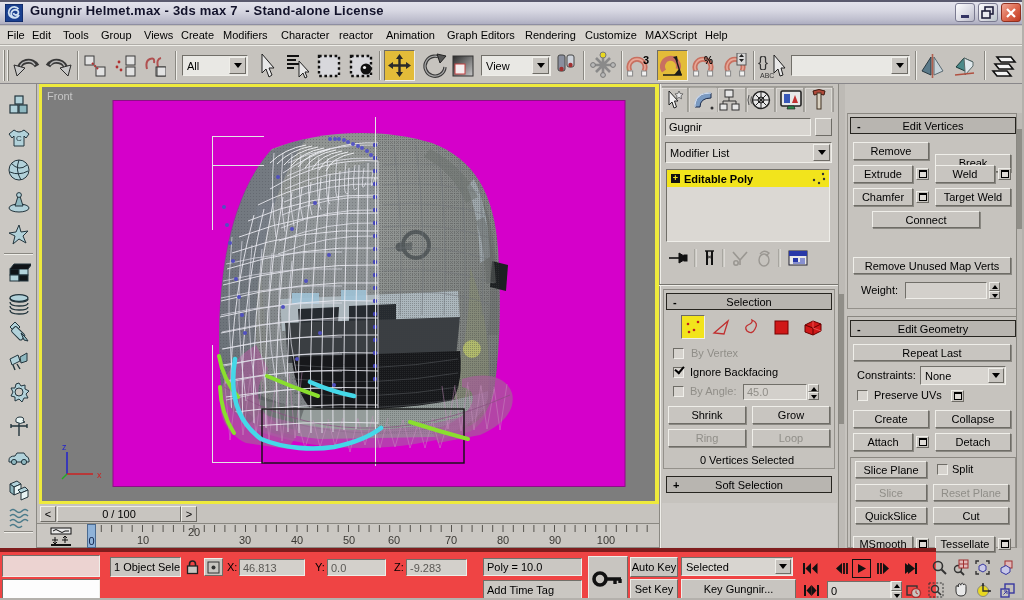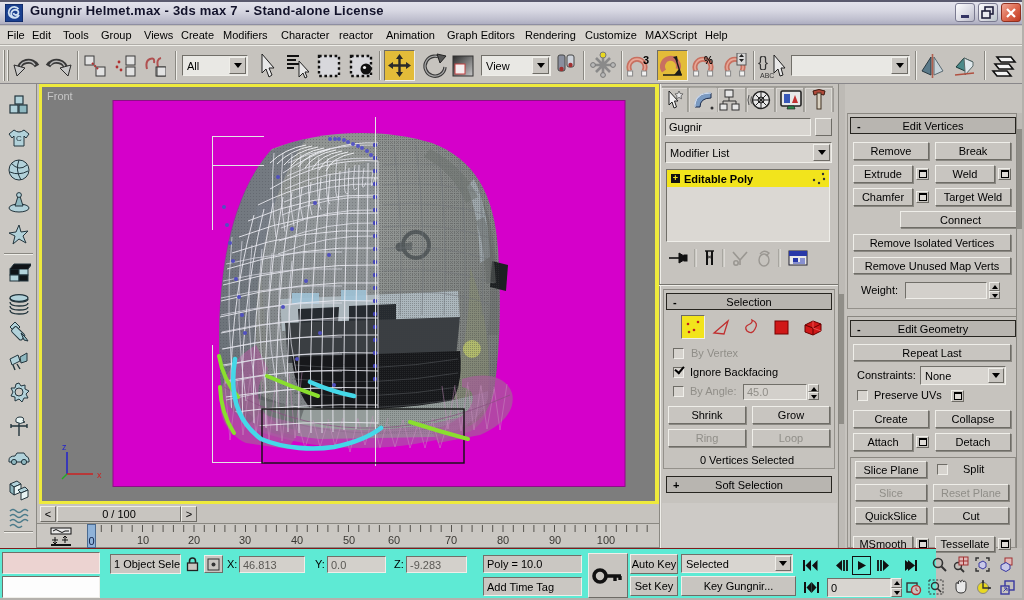--- a/index.html
+++ b/index.html
@@ -585,30 +585,29 @@
     <div class="ab btn" style="left:93px;top:322px;width:78px;height:18px">Grow</div>
     <div class="ab btn dis" style="left:9px;top:345px;width:78px;height:18px">Ring</div>
     <div class="ab btn dis" style="left:93px;top:345px;width:78px;height:18px">Loop</div>
     <div class="ab" style="left:0px;top:370px;width:176px;text-align:center">0 Vertices Selected</div>
     <div class="ab rh" style="left:7px;top:392px;width:166px;height:17px"><div class="pm">+</div>Soft Selection</div>
     <div class="ab" style="left:179px;top:0;width:7px;height:464px;background:#bdbab5;border-left:1px solid #8a8882"></div>
     <div class="ab" style="left:180px;top:210px;width:5px;height:130px;background:#908e88"></div>
     <div class="ab rbx" style="left:188px;top:29px;width:172px;height:196px"></div>
     <div class="ab rh" style="left:191px;top:33px;width:166px;height:17px"><div class="pm">-</div>Edit Vertices</div>
     <div class="ab btn" style="left:194px;top:58px;width:76px;height:18px">Remove</div>
-    <div class="ab btn" style="left:276px;top:58px;width:76px;height:18px">Break</div>
+    <div class="ab btn" style="left:276px;top:70px;width:76px;height:18px">Break</div>
     <div class="ab btn" style="left:194px;top:81px;width:60px;height:18px">Extrude</div>
     <div class="ab mini" style="left:257px;top:84px"></div>
     <div class="ab btn" style="left:276px;top:81px;width:60px;height:18px">Weld</div>
     <div class="ab mini" style="left:339px;top:84px"></div>
     <div class="ab btn" style="left:194px;top:104px;width:60px;height:18px">Chamfer</div>
     <div class="ab mini" style="left:257px;top:107px"></div>
     <div class="ab btn" style="left:276px;top:104px;width:76px;height:18px">Target Weld</div>
-    <div class="ab btn" style="left:241px;top:127px;width:121px;height:17px">Connect</div>
-    <div class="ab btn" style="left:194px;top:150px;width:158px;height:17px">Remove Isolated Vertices</div>
+    <div class="ab btn" style="left:213px;top:127px;width:108px;height:17px">Connect</div>
     <div class="ab btn" style="left:194px;top:173px;width:158px;height:17px">Remove Unused Map Verts</div>
     <div class="ab" style="left:202px;top:200px">Weight:</div>
     <div class="ab fld" style="left:246px;top:198px;width:82px;height:17px"></div>
     <div class="ab sp" style="left:330px;top:198px;height:17px">
       <div class="u"></div>
       <div class="d"></div>
     </div>
     <div class="ab rbx" style="left:188px;top:232px;width:172px;height:232px"></div>
     <div class="ab rh" style="left:191px;top:236px;width:166px;height:17px"><div class="pm">-</div>Edit Geometry</div>
     <div class="ab btn" style="left:194px;top:260px;width:158px;height:17px">Repeat Last</div>
@@ -620,21 +619,21 @@
       </div></div>
     <div class="ab" style="left:198px;top:305px"><span class="cb"></span><span style="margin-left:6px;vertical-align:2px">Preserve UVs</span></div>
     <div class="ab mini" style="left:292px;top:306px"></div>
     <div class="ab btn" style="left:194px;top:326px;width:76px;height:18px">Create</div>
     <div class="ab btn" style="left:276px;top:326px;width:76px;height:18px">Collapse</div>
     <div class="ab btn" style="left:194px;top:349px;width:60px;height:18px">Attach</div>
     <div class="ab mini" style="left:257px;top:352px"></div>
     <div class="ab btn" style="left:276px;top:349px;width:76px;height:18px">Detach</div>
     <div class="ab" style="left:191px;top:373px;width:166px;height:91px;border:1px solid #94918b;border-top-color:#8a8781"></div>
     <div class="ab btn" style="left:196px;top:377px;width:72px;height:17px">Slice Plane</div>
-    <div class="ab" style="left:278px;top:379px"><span class="cb"></span><span style="margin-left:15px;vertical-align:2px">Split</span></div>
+    <div class="ab" style="left:278px;top:379px"><span class="cb"></span><span style="margin-left:4px;vertical-align:2px">Split</span></div>
     <div class="ab btn dis" style="left:196px;top:400px;width:72px;height:17px">Slice</div>
     <div class="ab btn dis" style="left:274px;top:400px;width:76px;height:17px">Reset Plane</div>
     <div class="ab btn" style="left:196px;top:423px;width:72px;height:17px">QuickSlice</div>
     <div class="ab btn" style="left:274px;top:423px;width:76px;height:17px">Cut</div>
     <div class="ab btn" style="left:194px;top:452px;width:60px;height:16px">MSmooth</div>
     <div class="ab mini" style="left:257px;top:454px"></div>
     <div class="ab btn" style="left:276px;top:452px;width:60px;height:16px">Tessellate</div>
     <div class="ab mini" style="left:339px;top:454px"></div>
     <div class="ab" style="left:3px;top:419px;width:175px;height:44px;background:#cdcac6"></div>
     <div class="ab" style="left:357px;top:29px;width:6px;height:435px;background:#bdbab5;border-left:1px solid #8a8882"></div>
@@ -701,40 +700,40 @@
         <path d="M558.7,1 L558.7,8"></path>
         <path d="M569.0,1 L569.0,8"></path>
         <path d="M579.3,1 L579.3,8"></path>
         <path d="M589.6,1 L589.6,8"></path>
         <path d="M599.9,1 L599.9,8"></path>
         <path d="M610.2,1 L610.2,8"></path>
       </g>
     </svg>
     <div class="ab" style="left:42px;top:10px;width:24px;text-align:center;color:#3a3834">0</div>
     <div class="ab" style="left:94px;top:10px;width:24px;text-align:center;color:#3a3834">10</div>
-    <div class="ab" style="left:145px;top:10px;width:24px;text-align:center;color:#3a3834">20</div>
+    <div class="ab" style="left:145px;top:2px;width:24px;text-align:center;color:#3a3834">20</div>
     <div class="ab" style="left:196px;top:10px;width:24px;text-align:center;color:#3a3834">30</div>
     <div class="ab" style="left:248px;top:10px;width:24px;text-align:center;color:#3a3834">40</div>
     <div class="ab" style="left:300px;top:10px;width:24px;text-align:center;color:#3a3834">50</div>
     <div class="ab" style="left:351px;top:10px;width:24px;color:#3a3834">60</div>
     <div class="ab" style="left:402px;top:10px;width:24px;text-align:center;color:#3a3834">70</div>
     <div class="ab" style="left:454px;top:10px;width:24px;text-align:center;color:#3a3834">80</div>
     <div class="ab" style="left:506px;top:10px;width:24px;text-align:center;color:#3a3834">90</div>
     <div class="ab" style="left:557px;top:10px;width:24px;text-align:center;color:#3a3834">100</div>
     <div class="ab" style="left:50px;top:0px;width:9px;height:24px;background:#8fb2d8;border:1px solid #4a6a90;display:flex;align-items:flex-end;justify-content:center">
       <span style="color:#10204a">0</span>
     </div>
   </div>
 <svg class="ab" style="left:50px;top:527px" width="24" height="20" viewBox="0 0 24 20">
 <rect x="1" y="1" width="20" height="6" fill="#e8e8e8" stroke="#111"></rect>
 <path d="M3 4 Q6 1 9 4 T15 4 L19 4" fill="none" stroke="#111"></path>
 <path d="M5 10 L5 16 M2 13 L8 13 M3 15 l2 2 2 -2 M15 10 L15 16 M12 13 L18 13 M13 11 l2 -2 2 2" stroke="#111" fill="none"></path>
 <path d="M1 18 L21 18" stroke="#111" stroke-width="2"></path>
 </svg>
-<div class="ab" style="left:0;top:548px;width:936px;height:52px;background:#5eead4;border-top:1px solid #7f1d1d">
+<div class="ab" style="left:0;top:548px;width:936px;height:52px;background:#ef4444;border-top:4px solid #7f1d1d">
     <div class="ab" style="left:2px;top:3px;width:98px;height:22px;background:#ecd3d1;border:1px solid;border-color:#716f69 #efeee9 #efeee9 #716f69"></div>
     <div class="ab" style="left:2px;top:27px;width:98px;height:22px;background:#fdfdfd;border:1px solid;border-color:#716f69 #efeee9 #efeee9 #716f69"></div>
     <div class="ab fld" style="left:110px;top:5px;width:71px;height:20px;background:#cac7c2">1 Object Sele</div>
     <svg class="ab" style="left:186px;top:8px" width="13" height="15" viewBox="0 0 13 15">
       <path d="M3.5 6 L3.5 4 A3 3 0 0 1 9.5 4 L9.5 6" fill="none" stroke="#222" stroke-width="1.6"></path>
       <rect x="1.5" y="6" width="10" height="7.5" fill="#c8c5c0" stroke="#222" stroke-width="1.3"></rect>
     </svg>
     <div class="ab btn2" style="left:204px;top:6px;width:19px;height:18px">
       <svg width="13" height="13">
         <rect x="1" y="1" width="11" height="11" fill="none" stroke="#333"></rect>

